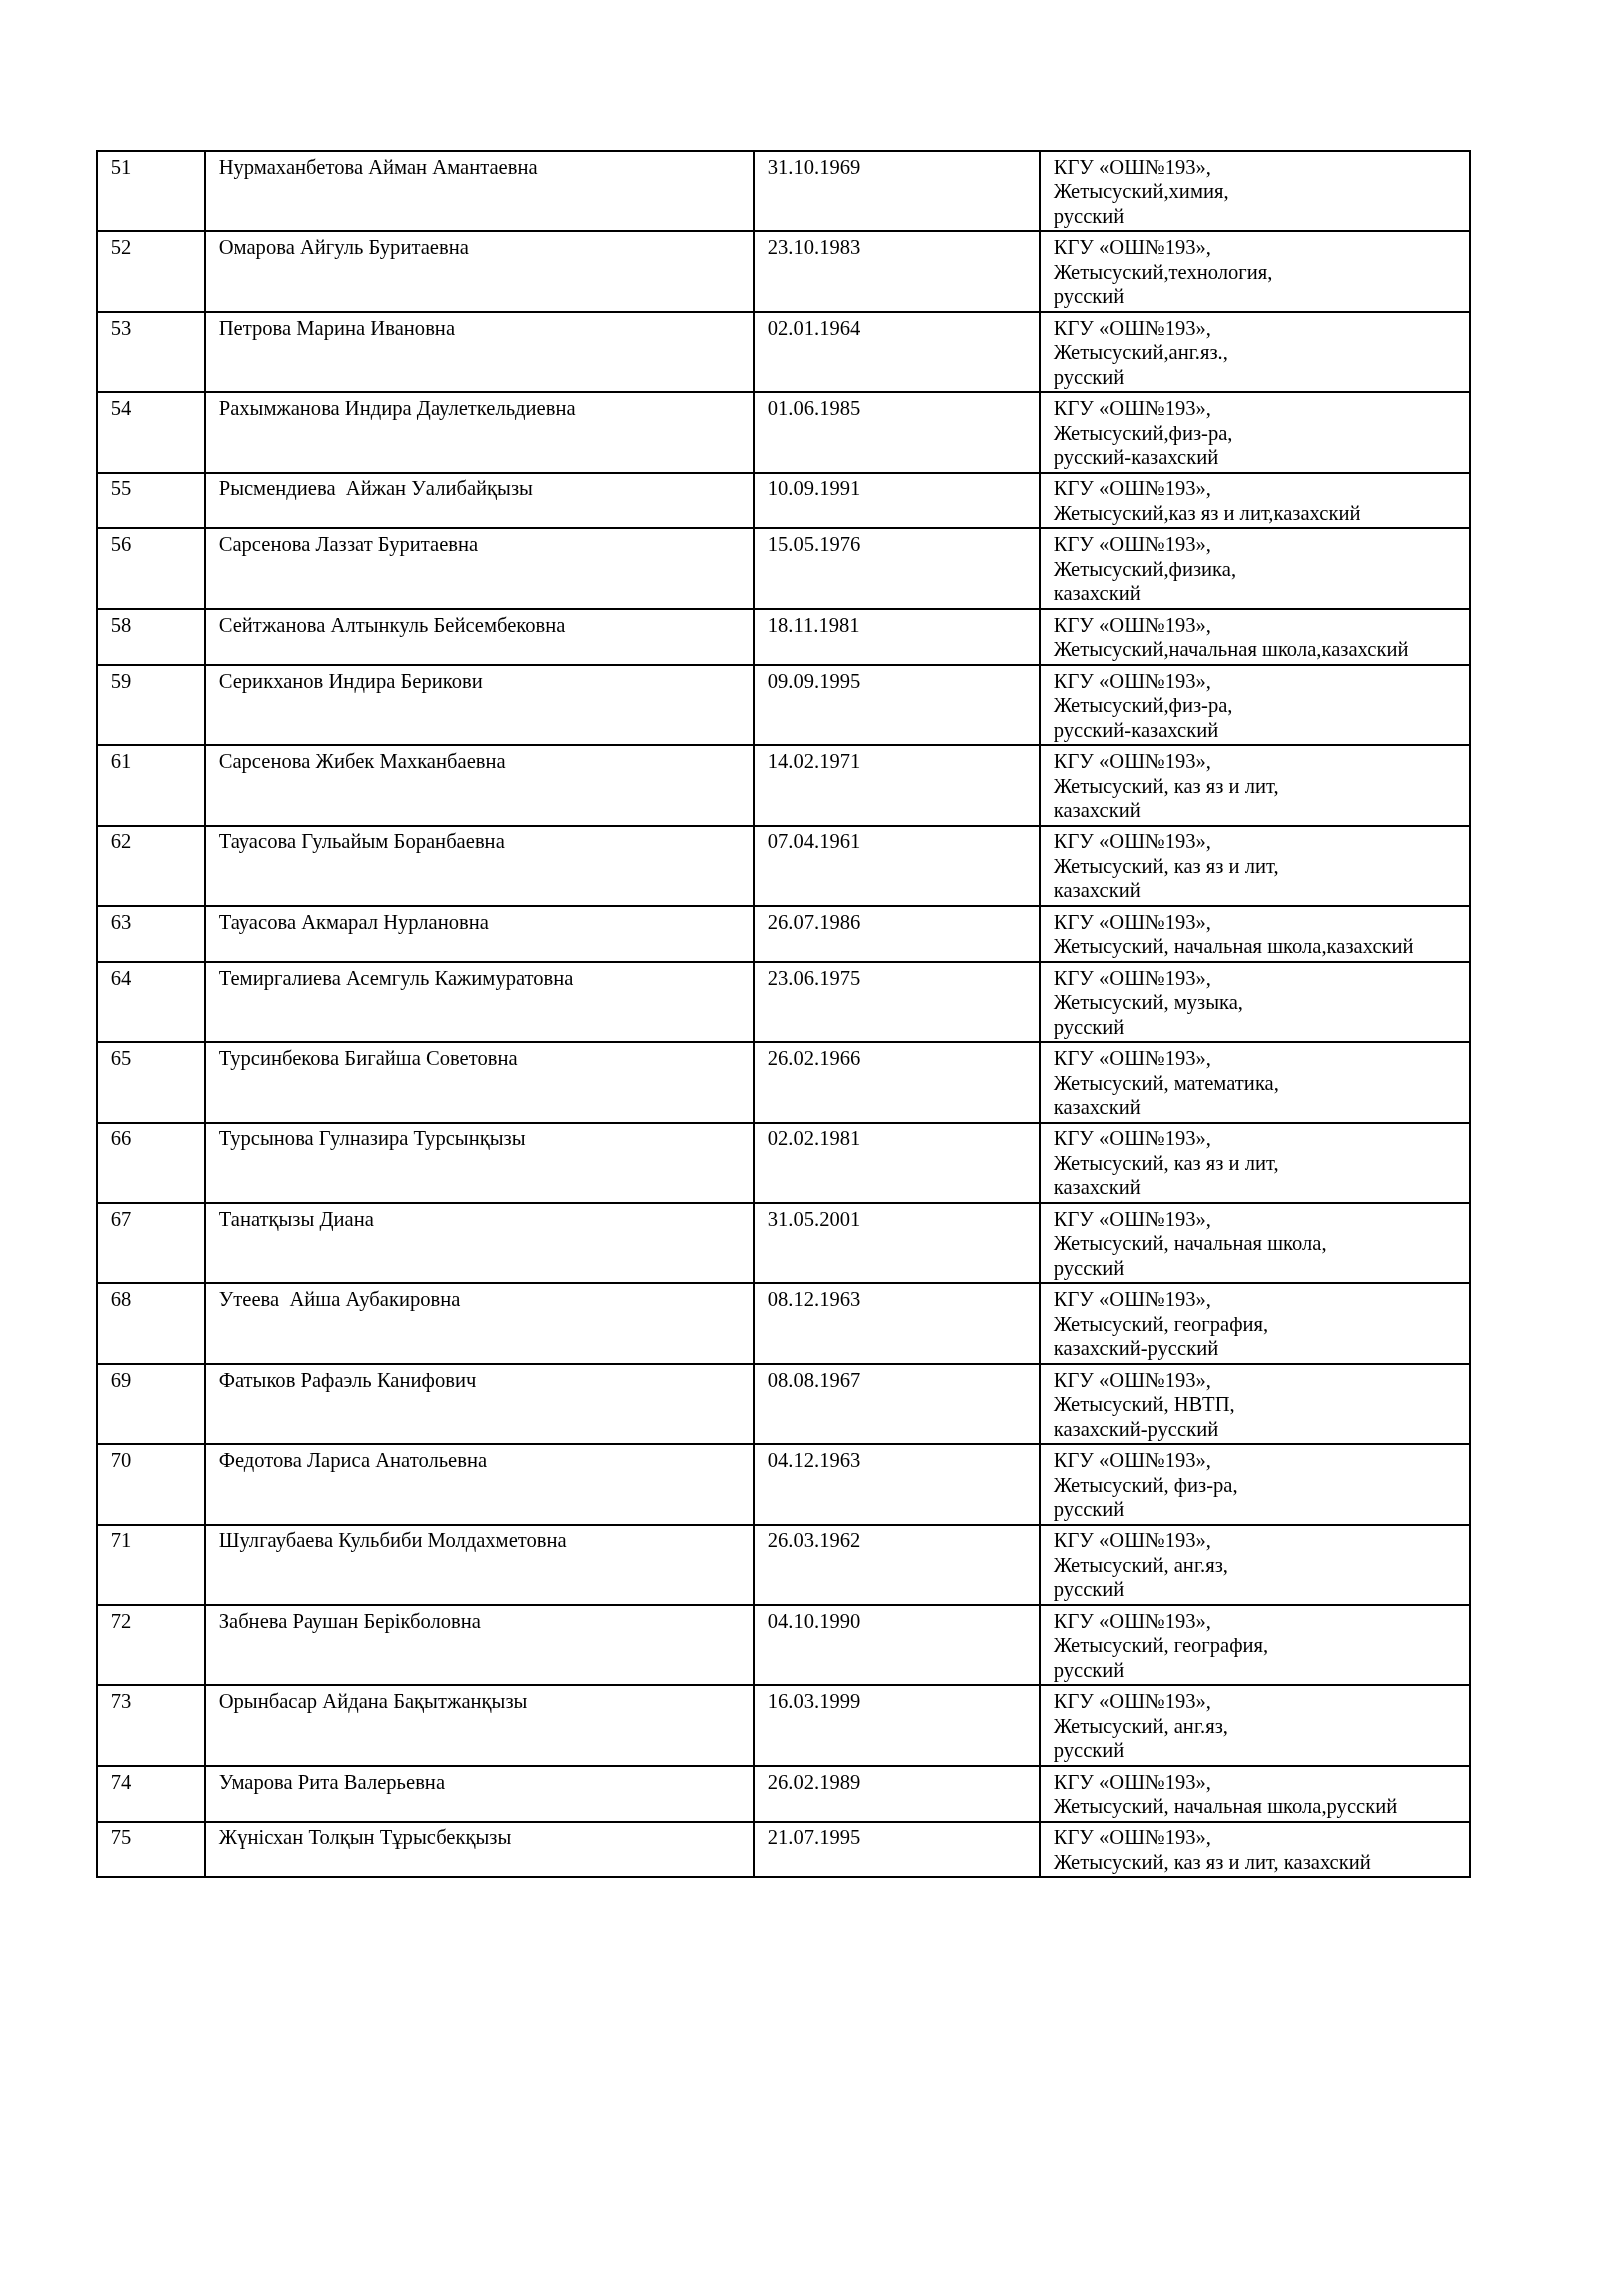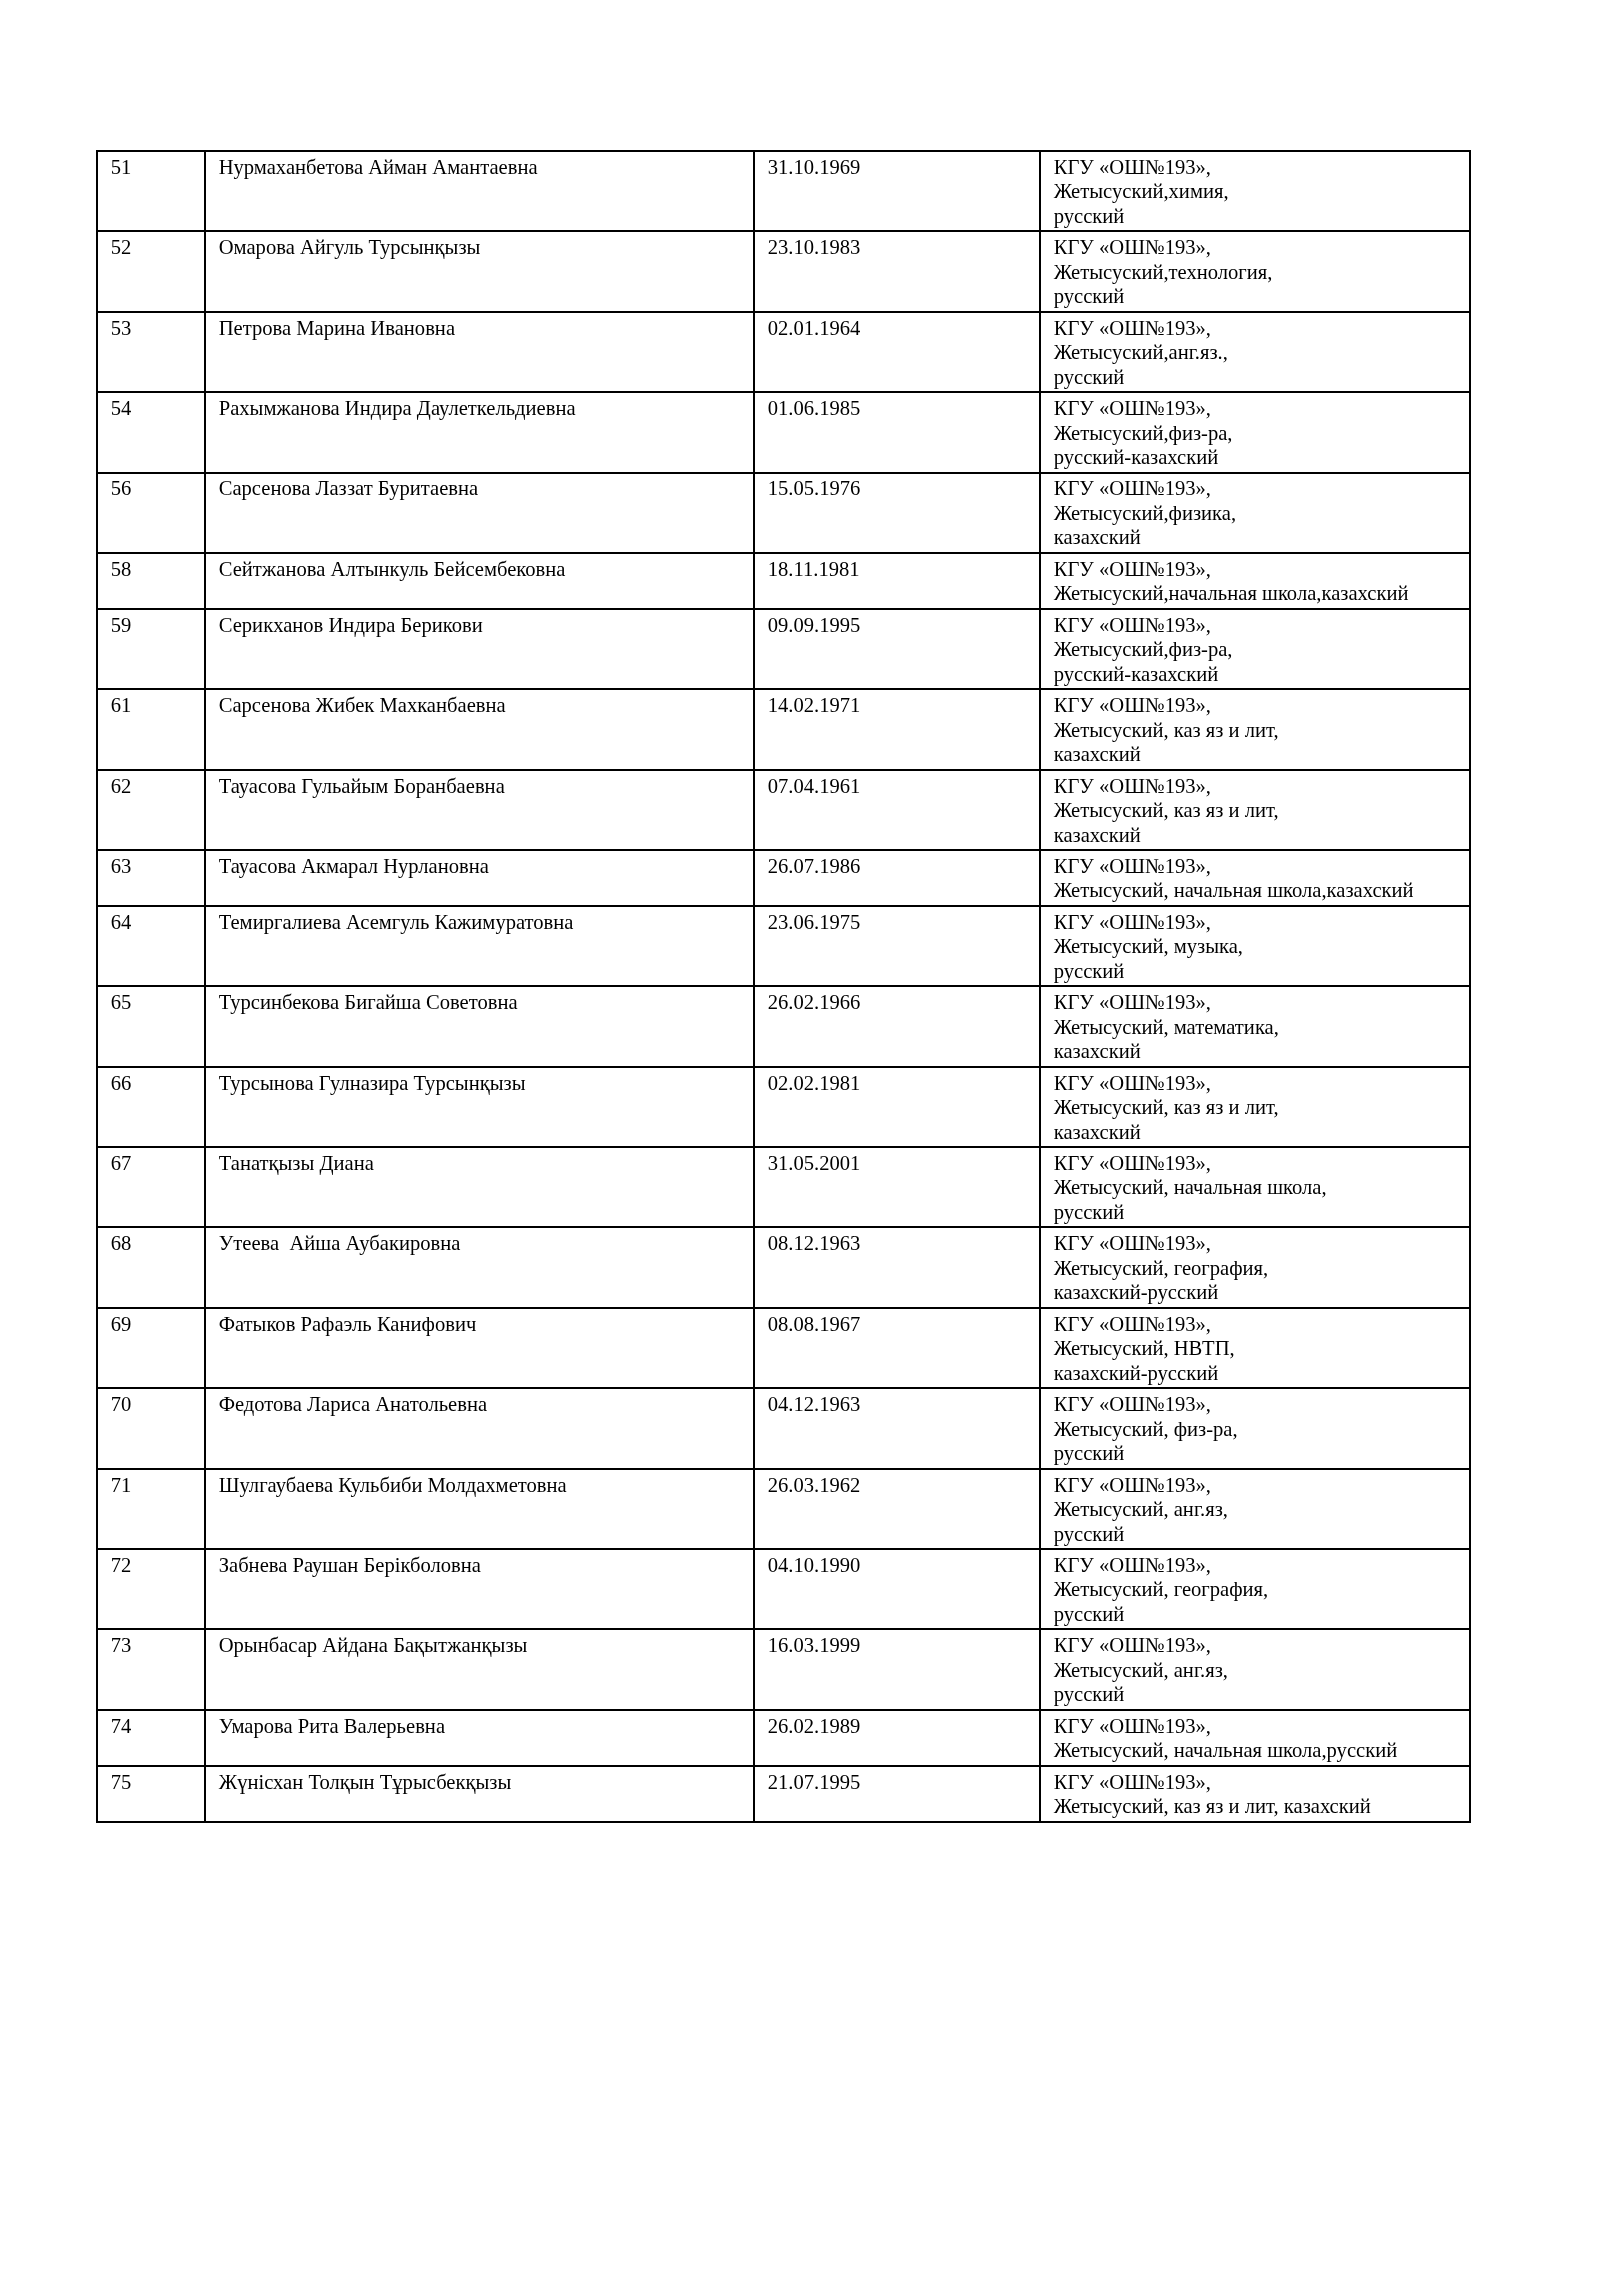--- a/index.html
+++ b/index.html
@@ -58,41 +58,48 @@
         <tr>
     <td class="cell-num">51</td>
     <td class="cell-name">Нурмаханбетова Айман Амантаевна</td>
     <td class="cell-date">31.10.1969</td>
     <td class="cell-info">КГУ «ОШ№193»,
 Жетысуский,химия,
 русский</td>
   </tr>
         <tr>
     <td class="cell-num">52</td>
-    <td class="cell-name">Омарова Айгуль Турсынқызы</td>
+    <td class="cell-name">Омарова Айгуль Буритаевна</td>
     <td class="cell-date">23.10.1983</td>
     <td class="cell-info">КГУ «ОШ№193»,
 Жетысуский,технология,
 русский</td>
   </tr>
         <tr>
     <td class="cell-num">53</td>
     <td class="cell-name">Петрова Марина Ивановна</td>
     <td class="cell-date">02.01.1964</td>
     <td class="cell-info">КГУ «ОШ№193»,
 Жетысуский,анг.яз.,
 русский</td>
   </tr>
         <tr>
     <td class="cell-num">54</td>
     <td class="cell-name">Рахымжанова Индира Даулеткельдиевна</td>
     <td class="cell-date">01.06.1985</td>
     <td class="cell-info">КГУ «ОШ№193»,
 Жетысуский,физ-ра,
 русский-казахский</td>
+  </tr>
+        <tr>
+    <td class="cell-num">55</td>
+    <td class="cell-name">Рысмендиева  Айжан Уалибайқызы</td>
+    <td class="cell-date">10.09.1991</td>
+    <td class="cell-info">КГУ «ОШ№193»,
+Жетысуский,каз яз и лит,казахский</td>
   </tr>
         <tr>
     <td class="cell-num">56</td>
     <td class="cell-name">Сарсенова Лаззат Буритаевна</td>
     <td class="cell-date">15.05.1976</td>
     <td class="cell-info">КГУ «ОШ№193»,
 Жетысуский,физика,
 казахский</td>
   </tr>
         <tr>

